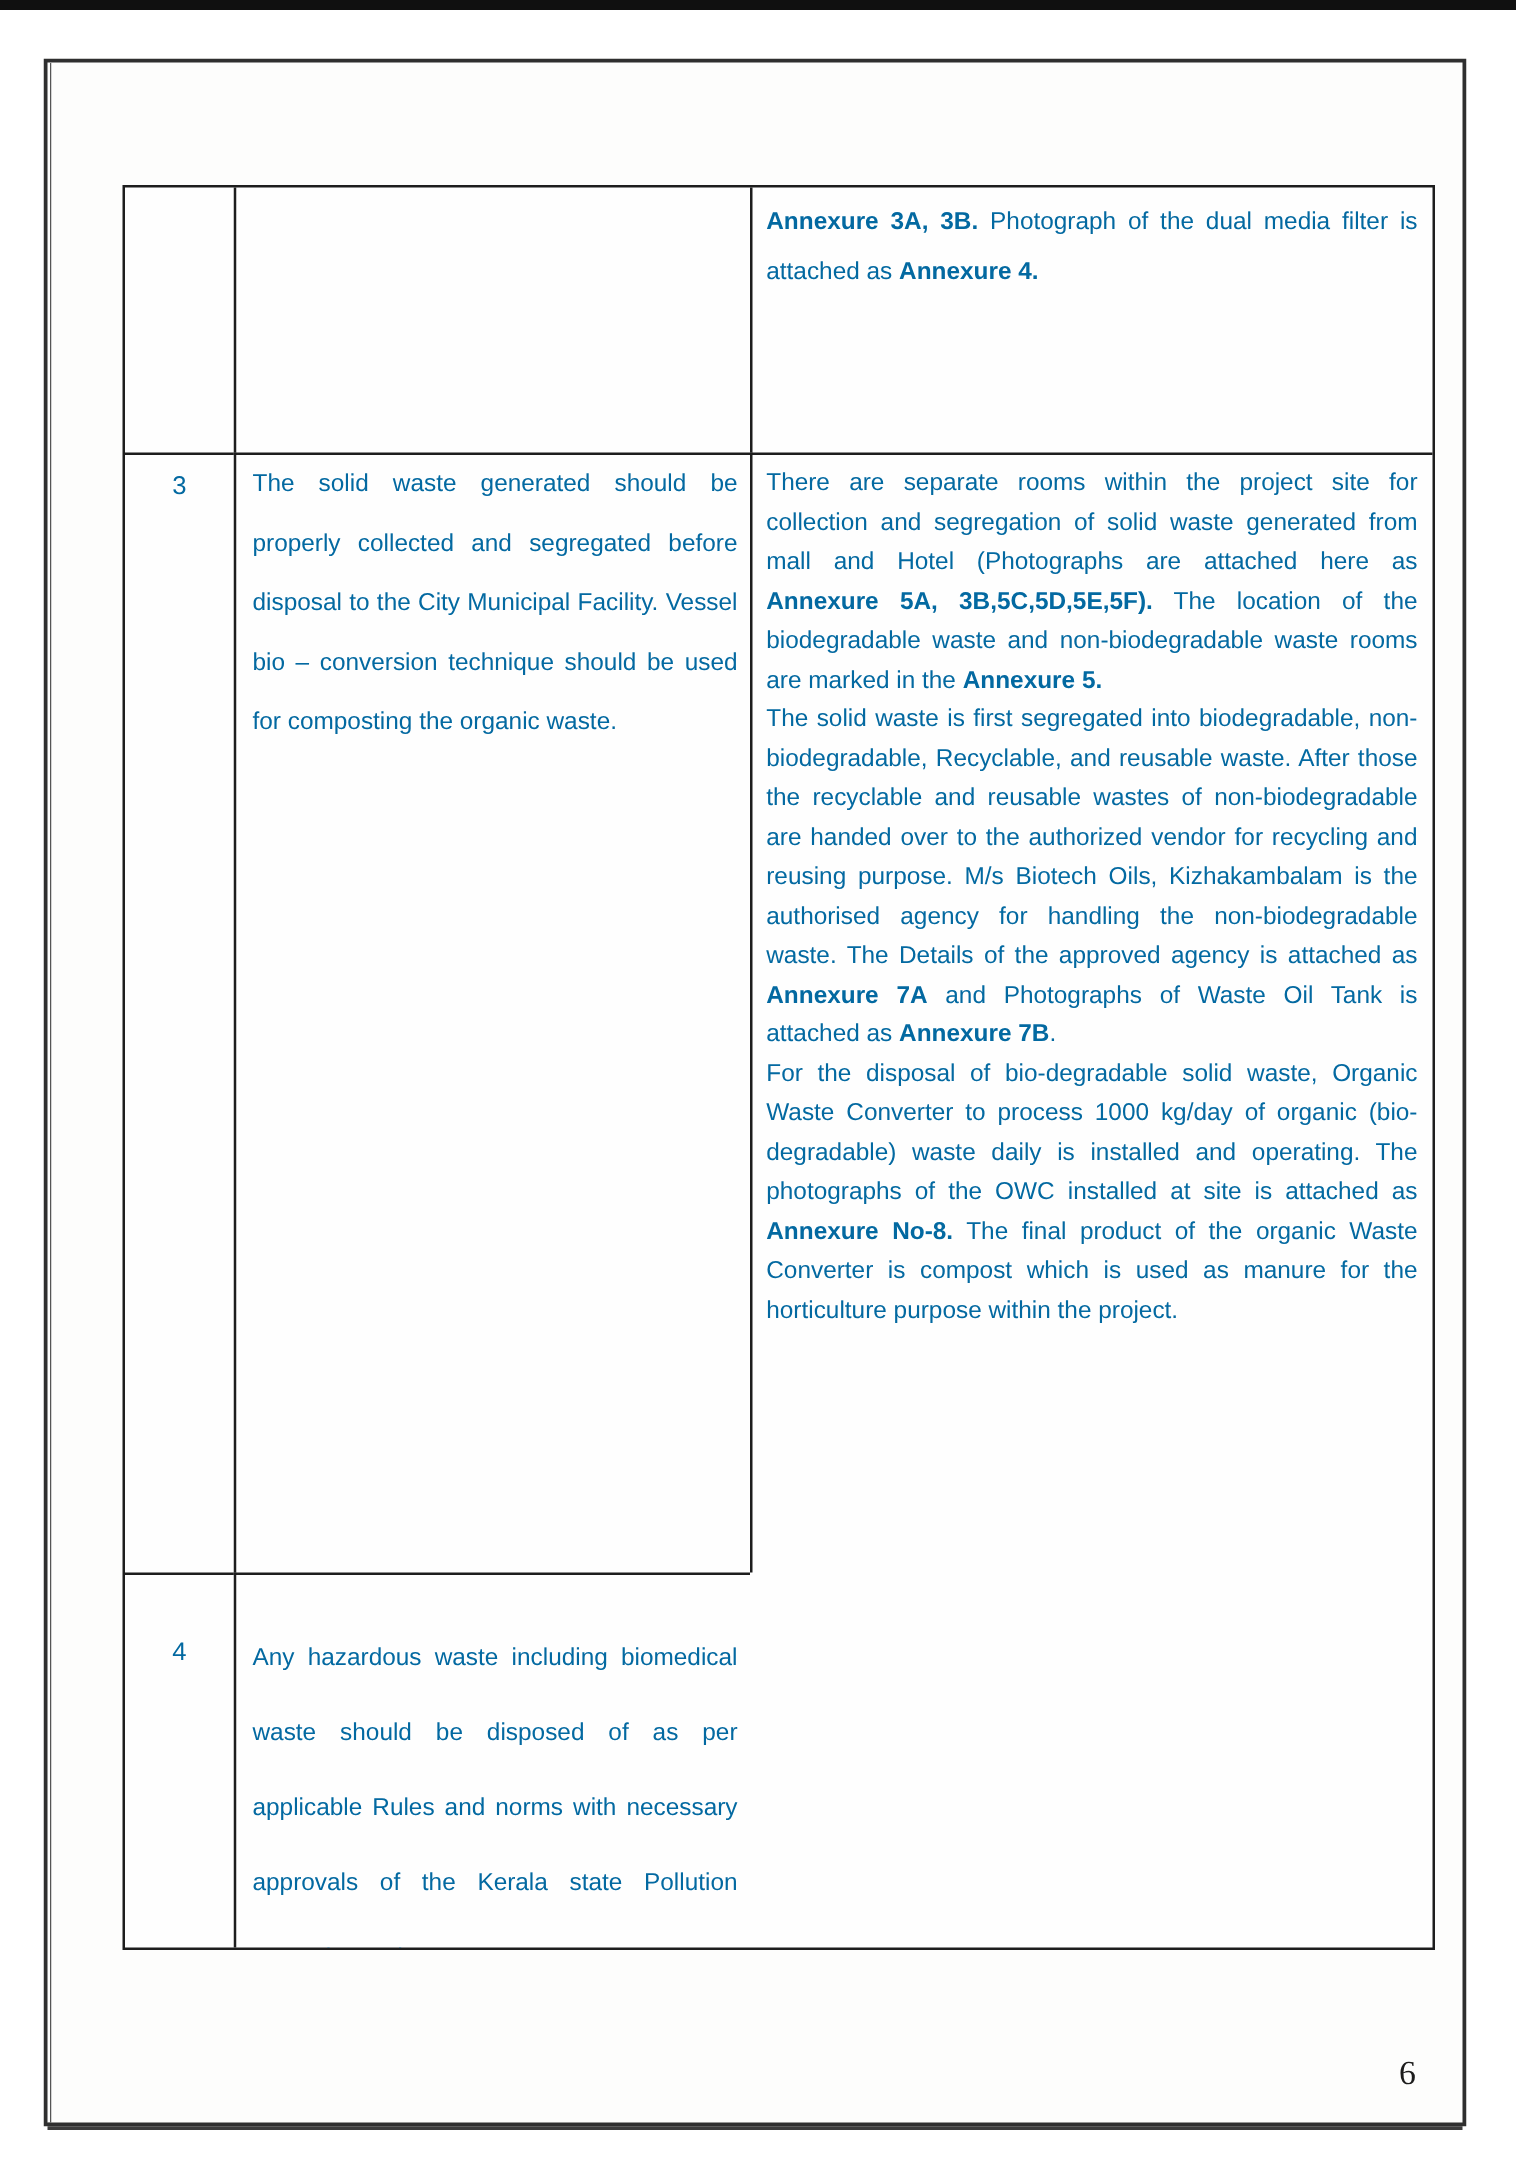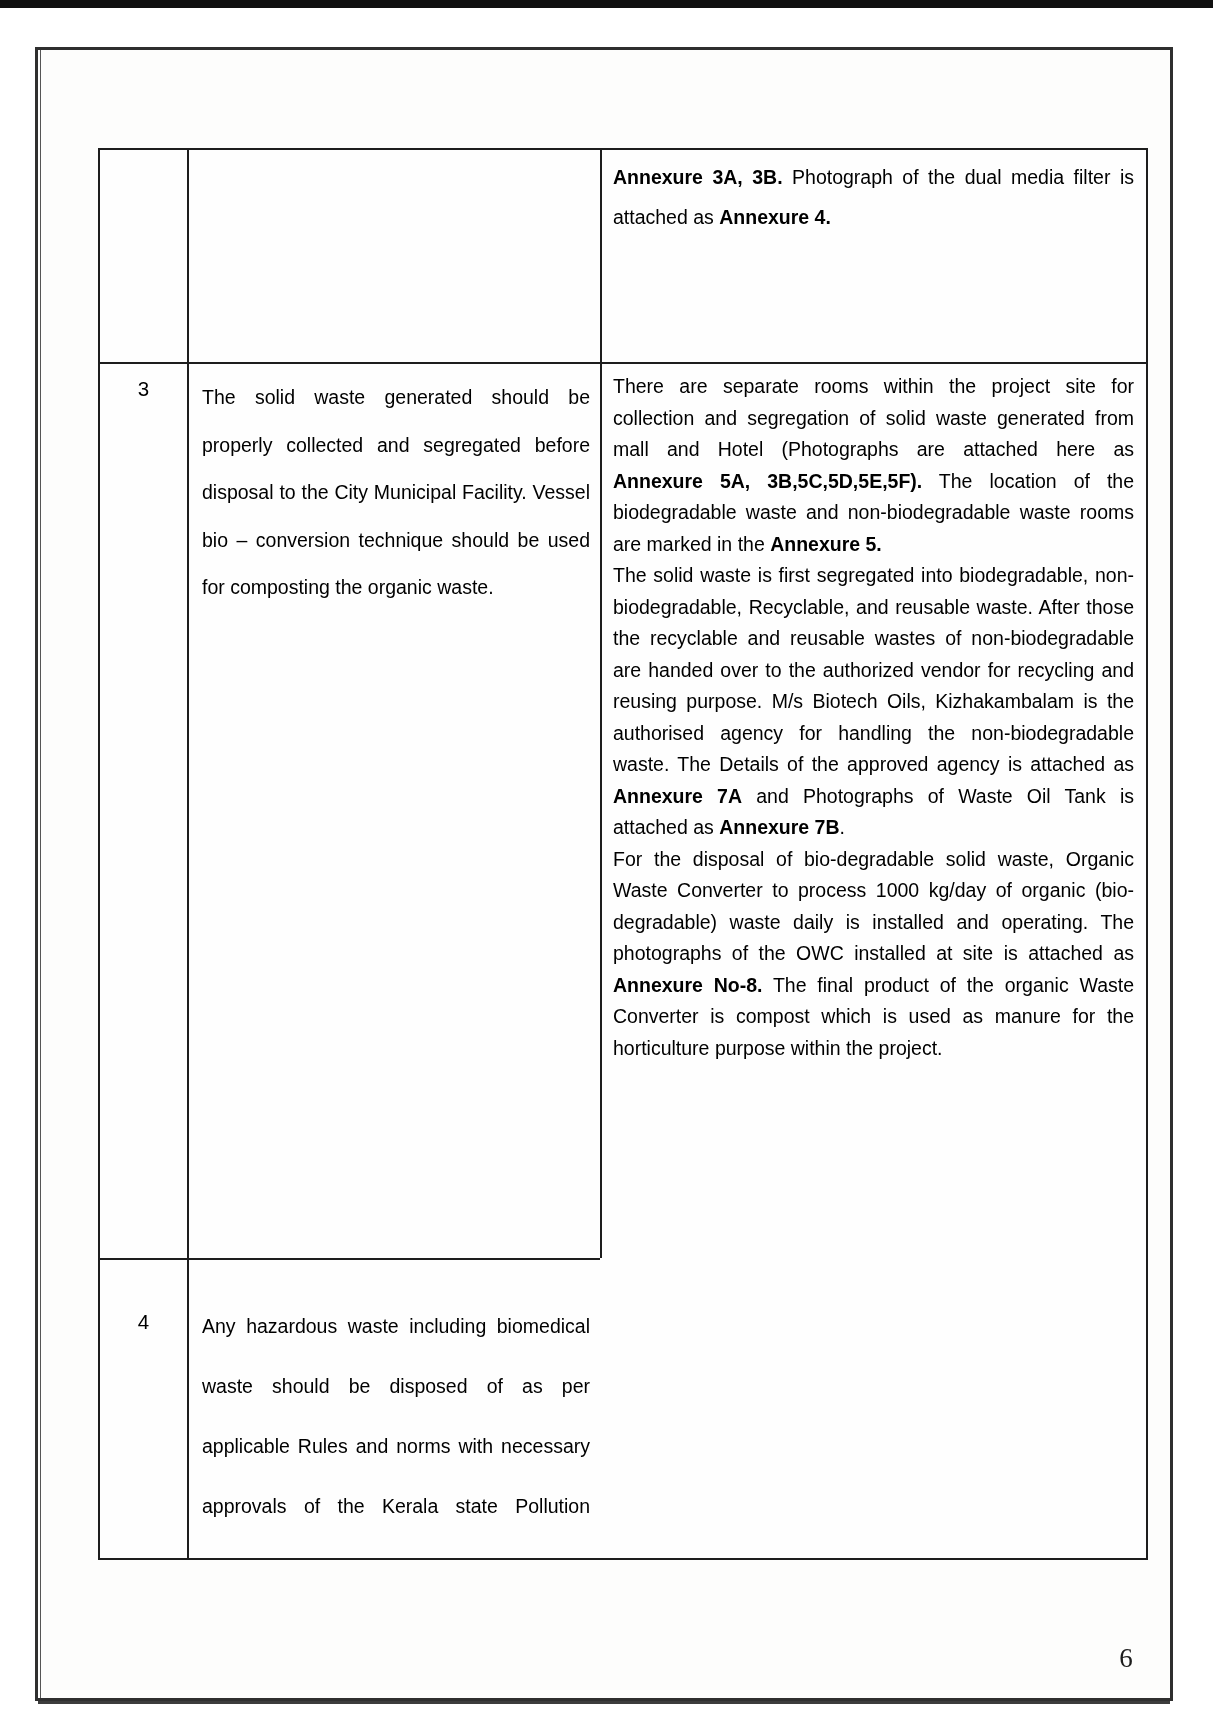--- a/index.html
+++ b/index.html
@@ -24,21 +24,21 @@
     position:absolute; left:60px; top:98px; width:1050px; height:1412px;
     box-sizing:border-box;
     border:2px solid #1d1d1d;
     background:#fefefe;
     display:grid;
     grid-template-columns:87px 413px 546px;
     grid-template-rows:212px 896px 300px;
   }
   .cell {
     box-sizing:border-box; overflow:hidden;
-    color:#000000; font-size:19.5px;
+    color:#0369a1; font-size:19.5px;
   }
   .cell.rt { border-top:2px solid #1d1d1d; }
   .cell.c1 { text-align:center; font-size:20.5px; }
   .cell.c2 { border-left:2px solid #1d1d1d; padding:0 10px 0 13px; }
   .cell.c3 { border-left:2px solid #1d1d1d; padding:0 12px 0 11px; }
   .cell p { margin:0; text-align:justify; }
   .cell p b { font-weight:700; }
   .page-number {
     position:absolute; left:1058px; top:1593px; width:60px;
     text-align:center;
@@ -52,21 +52,21 @@
 <div class="scan-bar"></div>
 
 <div class="page-frame">
   <div class="ctable" id="ctable">
       <div class="cell c1" style="padding-top: 6px;"></div>
       <div class="cell c2" style="line-height: 47.5px; padding-top: 6px;"></div>
       <div class="cell c3" style="line-height: 40px; padding-top: 7px;">
         <p><b>Annexure 3A, 3B.</b><span> Photograph of the dual media filter is attached as </span><b>Annexure 4.</b></p>
       </div>
       <div class="cell c1 rt" style="padding-top: 13px;">3</div>
-      <div class="cell c2 rt" style="line-height: 47.5px; padding-top: 10px;">
+      <div class="cell c2 rt" style="line-height: 47.5px; ">
         <p><span>The solid waste generated should be properly collected and segregated before disposal to the City Municipal Facility. Vessel bio – conversion technique should be used for composting the organic waste.</span></p>
       </div>
       <div class="cell c3 rt" style="line-height: 31.5px; padding-top: 7px;">
         <p><span>There are separate rooms within the project site for collection and segregation of solid waste generated from mall and Hotel (Photographs are attached here as </span><b>Annexure 5A, 3B,5C,5D,5E,5F).</b><span> The location of the biodegradable waste and non-biodegradable waste rooms are marked in the </span><b>Annexure 5.</b></p>
         <p><span>The solid waste is first segregated into biodegradable, non-biodegradable, Recyclable, and reusable waste. After those the recyclable and reusable wastes of non-biodegradable are handed over to the authorized vendor for recycling and reusing purpose. M/s Biotech Oils, Kizhakambalam is the authorised agency for handling the non-biodegradable waste. The Details of the approved agency is attached as </span><b>Annexure 7A</b><span> and Photographs of Waste Oil Tank is attached as </span><b>Annexure 7B</b><span>.</span></p>
         <p><span>For the disposal of bio-degradable solid waste, Organic Waste Converter to process 1000 kg/day of organic (bio-degradable) waste daily is installed and operating. The photographs of the OWC installed at site is attached as </span><b>Annexure No-8.</b><span> The final product of the organic Waste Converter is compost which is used as manure for the horticulture purpose within the project.</span></p>
       </div>
       <div class="cell c1 rt" style="padding-top: 50px;">4</div>
       <div class="cell c2 rt" style="line-height: 60px; padding-top: 36px;">
         <p><span>Any hazardous waste including biomedical waste should be disposed of as per applicable Rules and norms with necessary approvals of the Kerala state Pollution Control Board.</span></p>

